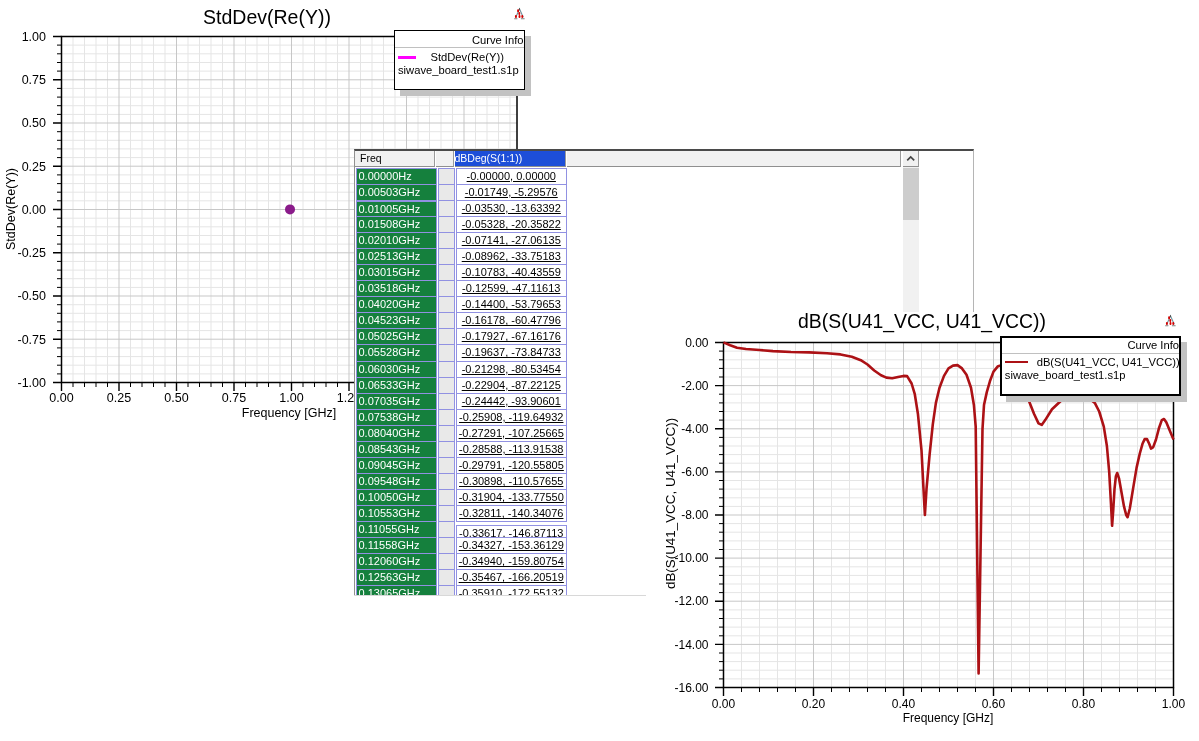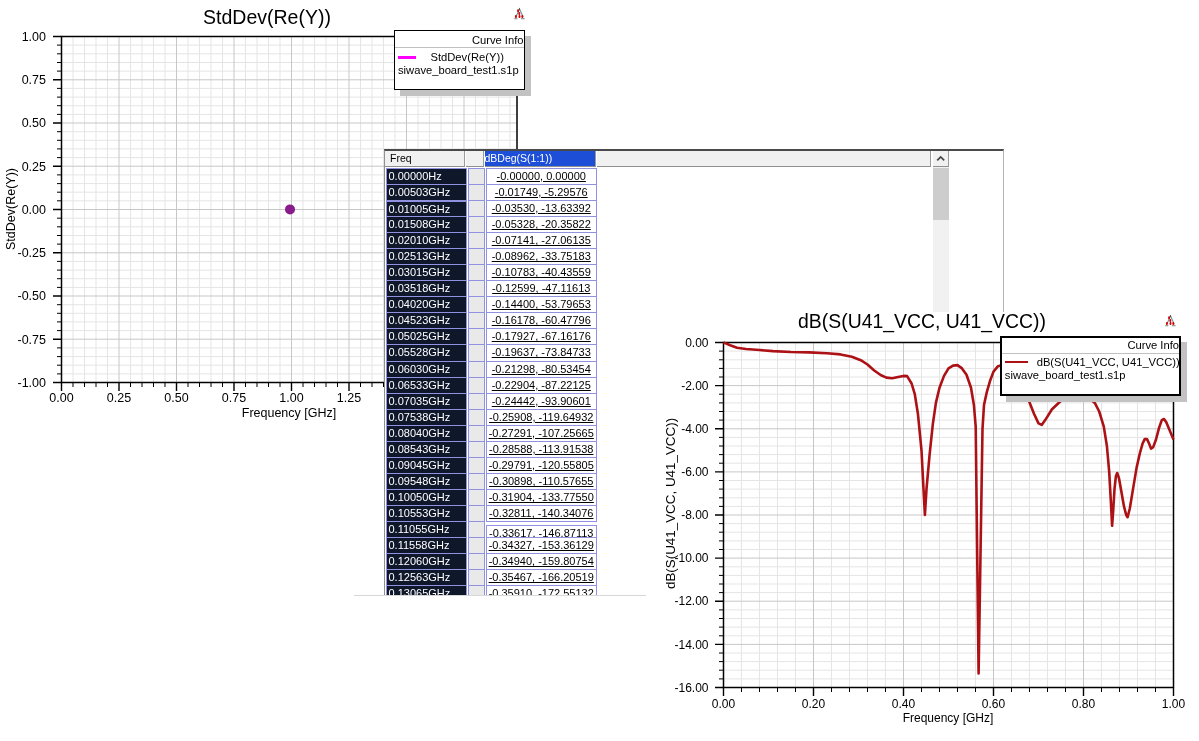--- a/index.html
+++ b/index.html
@@ -1,24 +1,24 @@
 <!DOCTYPE html>
 <html><head><meta charset="utf-8">
 <style>
 * { margin:0; padding:0; box-sizing:border-box; }
 html,body { width:1199px; height:741px; background:#fff; font-family:"Liberation Sans",sans-serif; position:relative; overflow:hidden; }
 svg { position:absolute; }
 svg text { font-family:"Liberation Sans",sans-serif; fill:#000; }
 #tablewin { position:absolute; left:354px; top:148.5px; width:620px; height:447px; background:#fff;
-  border-top:2px solid #4a4a4a; border-left:1px solid #909090; border-right:1px solid #b5b5b5; overflow:hidden; z-index:4;margin-left:30px; }
+  border-top:2px solid #4a4a4a; border-left:1px solid #909090; border-right:1px solid #b5b5b5; overflow:hidden; z-index:4; }
 .th { position:absolute; height:15.7px; background:#f1f1f1; border-right:1px solid #9a9a9a; border-bottom:1px solid #8f8f8f;
   font-size:10.5px; color:#000; line-height:15px; white-space:nowrap; }
 .thred { background:#1d4ed8; color:#fff; text-align:left; }
 .tc { position:absolute; height:17.06px; border:1px solid #9191e2; line-height:15.5px; font-size:11px; white-space:nowrap; overflow:hidden; }
-.tf { left:1px; width:80.5px; background:#0f172a; color:#fff; padding-left:1.5px; }
+.tf { left:1px; width:80.5px; background:#15803d; color:#fff; padding-left:1.5px; }
 .tg { left:82.5px; width:17px; background:#e9e9e9; }
 .tv { left:100.5px; width:111.5px; background:#fff; color:#000; text-align:center;text-decoration:underline; }
 .legend { position:absolute; background:#fff; z-index:6; box-shadow:6px 6px 0 0 #c2c2c2; font-size:11.2px; white-space:nowrap; }
 .lt { position:absolute; top:3px; width:100%; text-align:right; }
 .lsep { position:absolute; left:0; width:100%; border-top:1px solid #c0c0c0; }
 #p2win { position:absolute; left:646px; top:312px; width:553px; height:429px; background:#fff; z-index:5; }
 #tbot { position:absolute; left:354px; top:595px; width:292px; height:1px; background:#d8d8d8; z-index:4; }
 </style></head>
 <body>
 <svg style="left:0;top:0;width:545px;height:432px">

